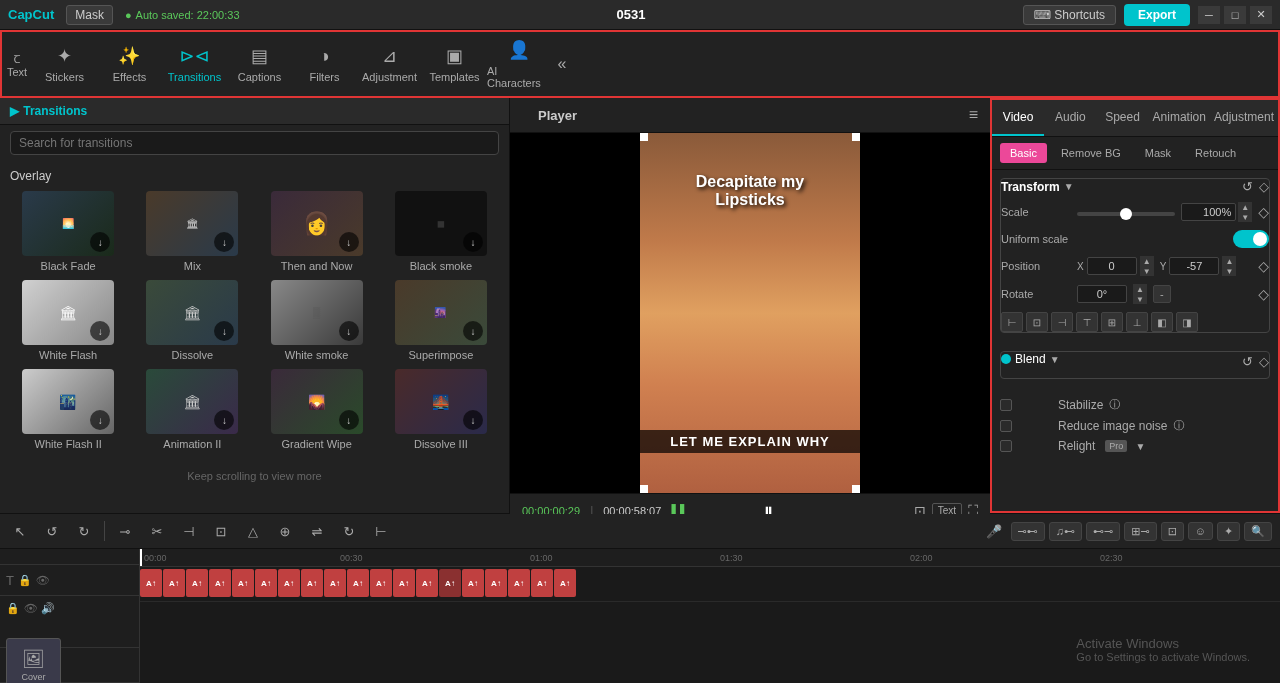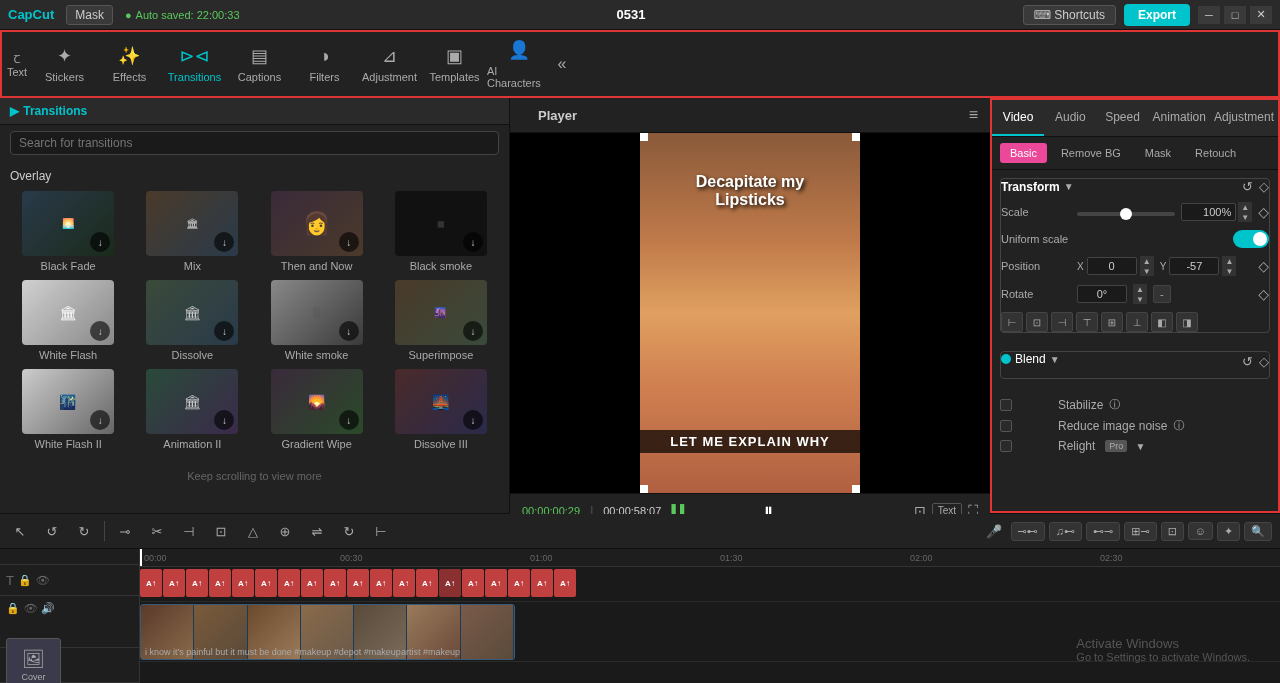--- a/index.html
+++ b/index.html
@@ -568,34 +568,20 @@
           <div class="text-clip">A↑</div>
           <div class="text-clip" style="background:#8a3030">A↑</div>
           <div class="text-clip">A↑</div>
           <div class="text-clip">A↑</div>
           <div class="text-clip">A↑</div>
           <div class="text-clip">A↑</div>
           <div class="text-clip">A↑</div>
         </div>
       </div>
 
-      <div class="track-row video-track" style="height:60px">
-        <div class="video-clip">
-          <div class="video-clip-thumbs">
-            <div class="clip-thumb" style="background:linear-gradient(135deg,#5a3a2a,#8a6a4a)"></div>
-            <div class="clip-thumb" style="background:linear-gradient(135deg,#7a5a3a,#5a4a3a)"></div>
-            <div class="clip-thumb" style="background:linear-gradient(135deg,#6a4a2a,#9a7a5a)"></div>
-            <div class="clip-thumb" style="background:linear-gradient(135deg,#8a6a4a,#6a5a4a)"></div>
-            <div class="clip-thumb" style="background:linear-gradient(135deg,#5a4a3a,#7a6a5a)"></div>
-            <div class="clip-thumb" style="background:linear-gradient(135deg,#9a7a5a,#6a4a3a)"></div>
-            <div class="clip-thumb" style="background:linear-gradient(135deg,#7a5a4a,#5a4a3a)"></div>
-          </div>
-          <div class="video-clip-label">i know it's painful but it must be done #makeup #depot #makeupartist #makeup</div>
-        </div>
-      </div>
     </div>
   </div>
 </div>
 
 <div class="activate-windows">
   <div>Activate Windows</div>
   <div class="activate-sub">Go to Settings to activate Windows.</div>
 </div>
 
 </body></html>

